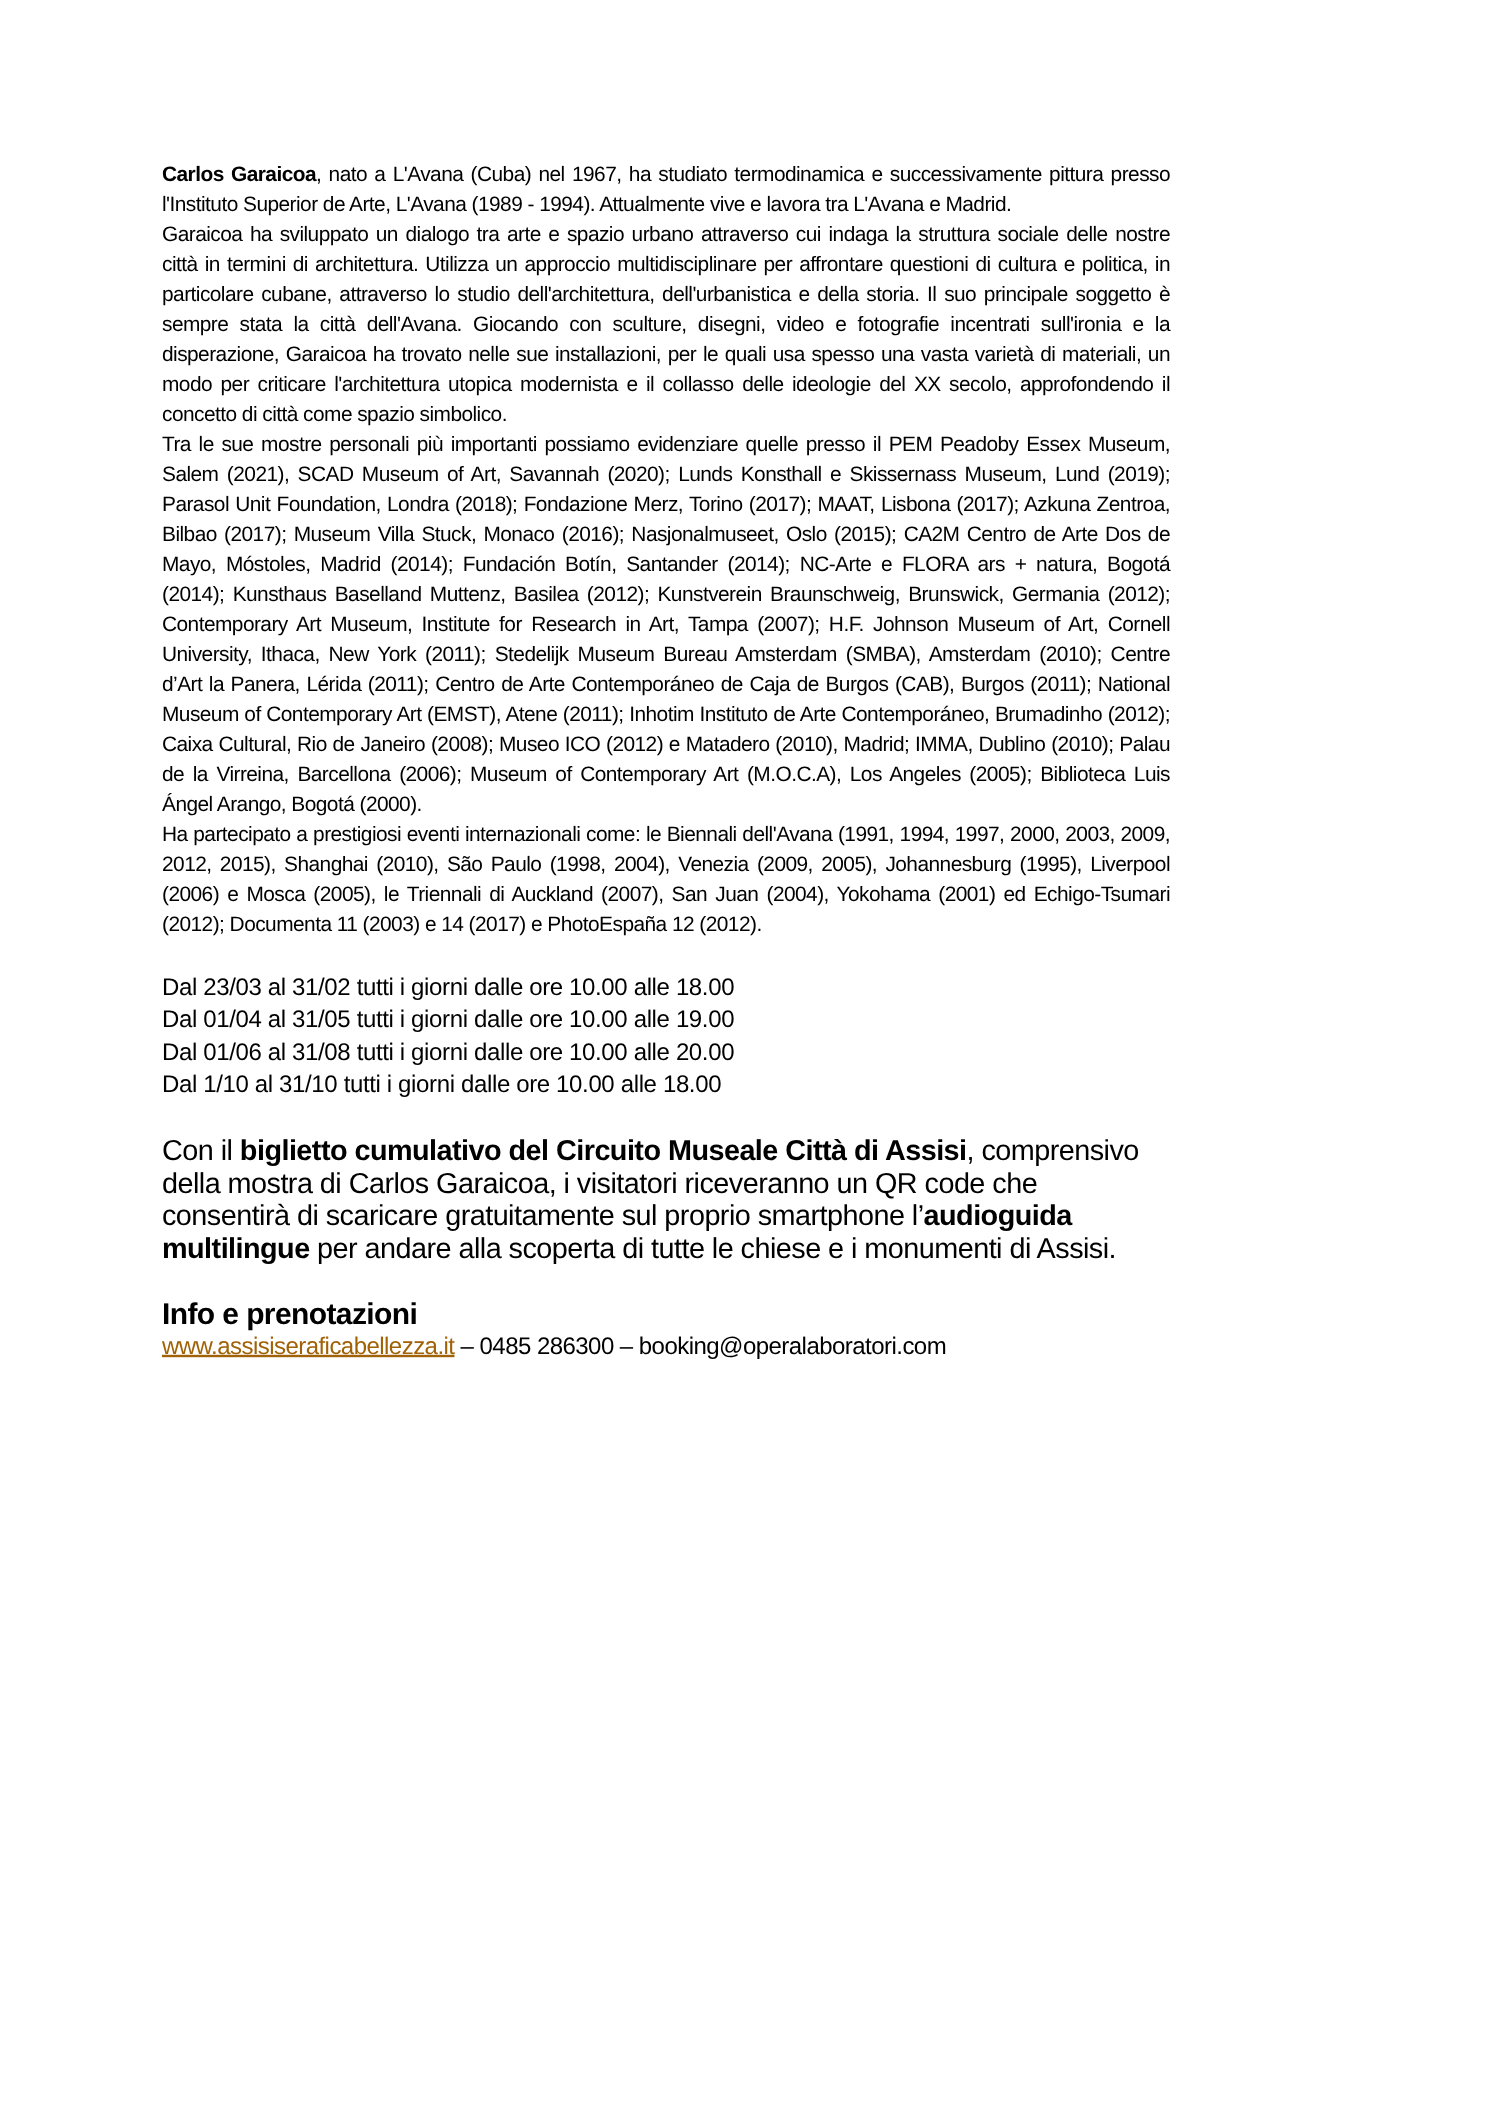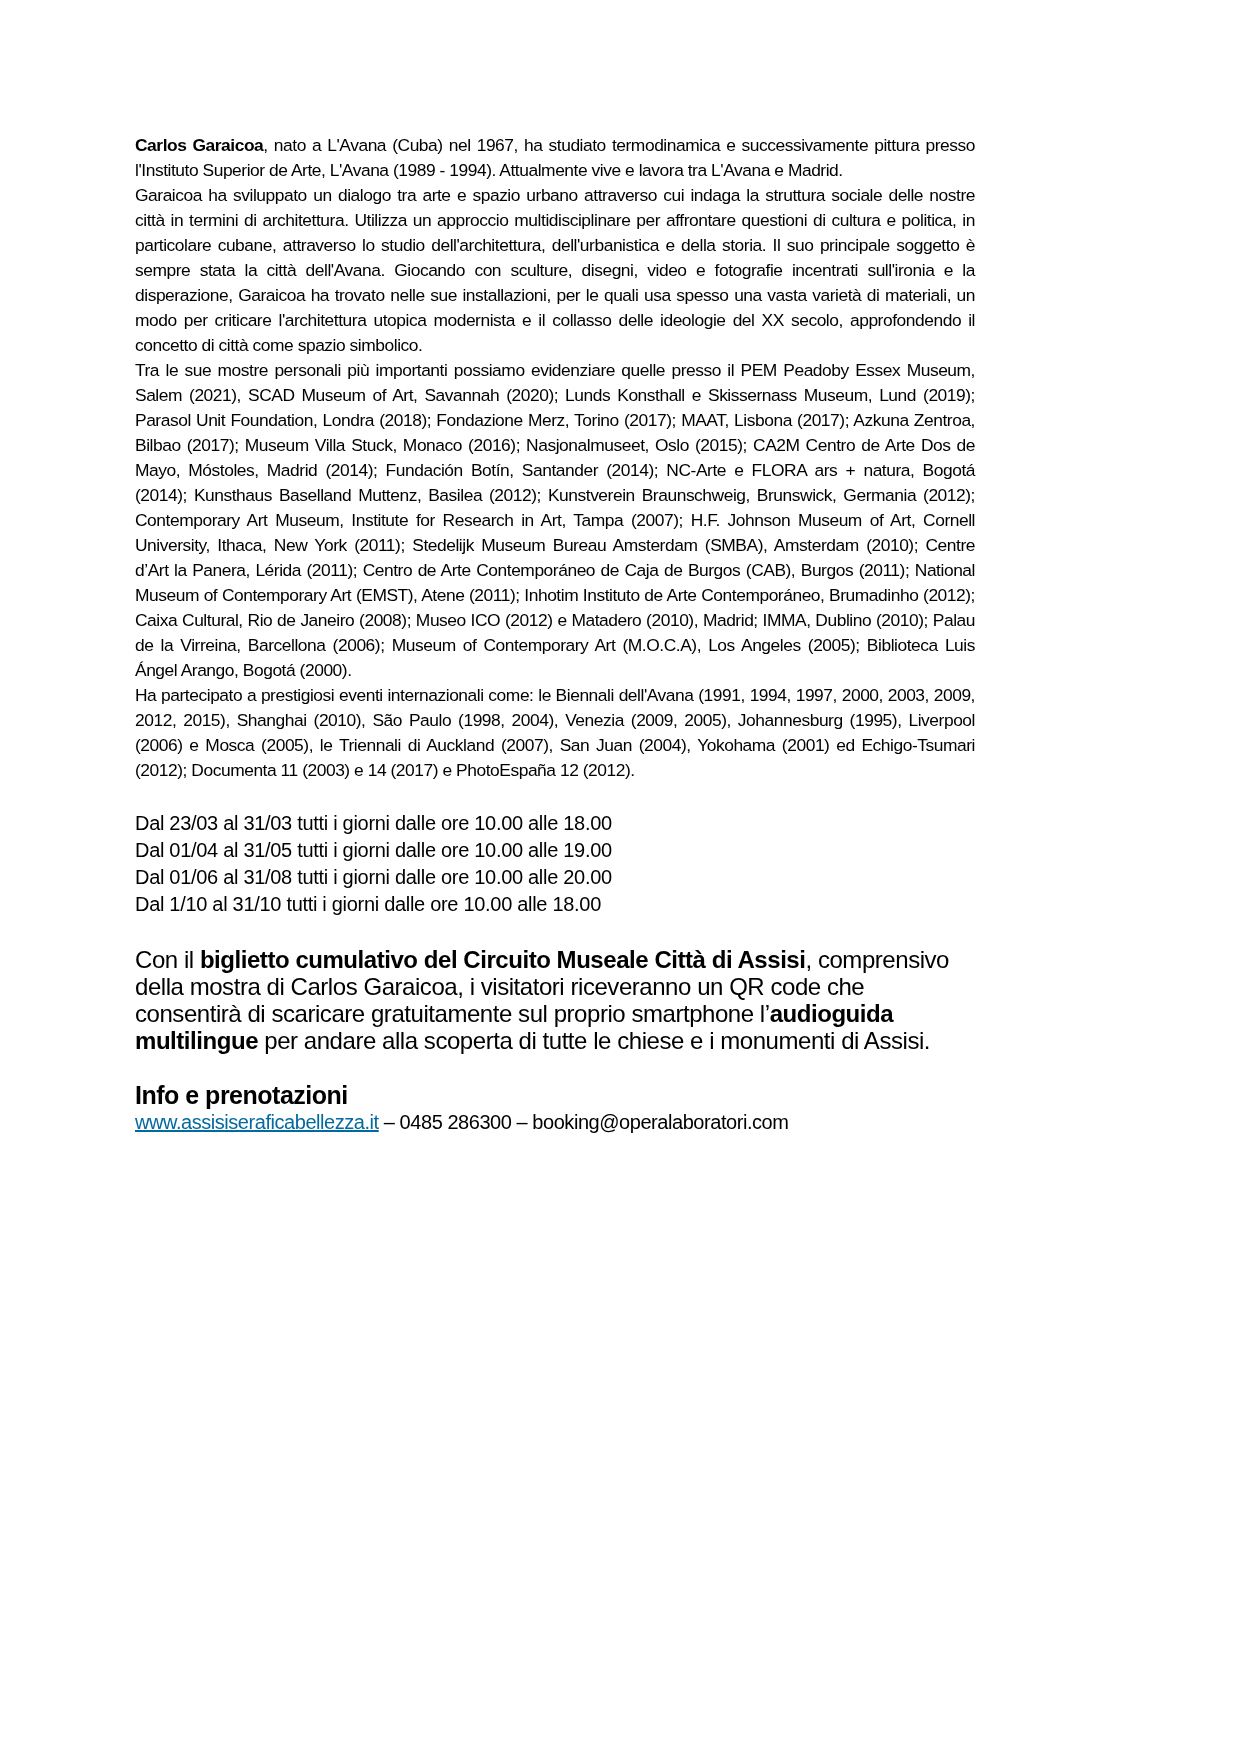--- a/index.html
+++ b/index.html
@@ -9,36 +9,36 @@
     .bio p { margin: 0; font-size: 17.4px; line-height: 25px; text-align: justify;
       letter-spacing: -0.45px; word-spacing: 0px; }
     b, strong { font-weight: bold; }
     .section { margin-top: 27px; }
     .section h3 { margin: 0; font-size: 19.8px; line-height: 27px; font-weight: bold; letter-spacing: -0.5px; }
     .hours div { font-size: 20px; line-height: 27px; letter-spacing: -0.3px; }
     .ticket { margin-top: 28px; font-size: 24px; line-height: 27px; letter-spacing: -0.45px; }
     .info { margin-top: 28px; }
     .info h3 { margin: 0; font-size: 25px; line-height: 27px; font-weight: bold; letter-spacing: -0.5px; }
     .contact { font-size: 20px; line-height: 27px; letter-spacing: -0.45px; }
-    .contact a { color: #0369a1; text-decoration: underline; }
+    .contact a { color: #a16207; text-decoration: underline; }
   </style>
 </head>
 <body>
 
 <div class="page">
   <div class="bio">
     <p><b>Carlos Garaicoa</b><span>, nato a L'Avana (Cuba) nel 1967, ha studiato termodinamica e successivamente pittura presso l'Instituto Superior de Arte, L'Avana (1989 - 1994). Attualmente vive e lavora tra L'Avana e Madrid.</span></p>
     <p>Garaicoa ha sviluppato un dialogo tra arte e spazio urbano attraverso cui indaga la struttura sociale delle nostre città in termini di architettura. Utilizza un approccio multidisciplinare per affrontare questioni di cultura e politica, in particolare cubane, attraverso lo studio dell'architettura, dell'urbanistica e della storia. Il suo principale soggetto è sempre stata la città dell'Avana. Giocando con sculture, disegni, video e fotografie incentrati sull'ironia e la disperazione, Garaicoa ha trovato nelle sue installazioni, per le quali usa spesso una vasta varietà di materiali, un modo per criticare l'architettura utopica modernista e il collasso delle ideologie del XX secolo, approfondendo il concetto di città come spazio simbolico.</p>
     <p>Tra le sue mostre personali più importanti possiamo evidenziare quelle presso il PEM Peadoby Essex Museum, Salem (2021), SCAD Museum of Art, Savannah (2020); Lunds Konsthall e Skissernass Museum, Lund (2019); Parasol Unit Foundation, Londra (2018); Fondazione Merz, Torino (2017); MAAT, Lisbona (2017); Azkuna Zentroa, Bilbao (2017); Museum Villa Stuck, Monaco (2016); Nasjonalmuseet, Oslo (2015); CA2M Centro de Arte Dos de Mayo, Móstoles, Madrid (2014); Fundación Botín, Santander (2014); NC-Arte e FLORA ars + natura, Bogotá (2014); Kunsthaus Baselland Muttenz, Basilea (2012); Kunstverein Braunschweig, Brunswick, Germania (2012); Contemporary Art Museum, Institute for Research in Art, Tampa (2007); H.F. Johnson Museum of Art, Cornell University, Ithaca, New York (2011); Stedelijk Museum Bureau Amsterdam (SMBA), Amsterdam (2010); Centre d’Art la Panera, Lérida (2011); Centro de Arte Contemporáneo de Caja de Burgos (CAB), Burgos (2011); National Museum of Contemporary Art (EMST), Atene (2011); Inhotim Instituto de Arte Contemporáneo, Brumadinho (2012); Caixa Cultural, Rio de Janeiro (2008); Museo ICO (2012) e Matadero (2010), Madrid; IMMA, Dublino (2010); Palau de la Virreina, Barcellona (2006); Museum of Contemporary Art (M.O.C.A), Los Angeles (2005); Biblioteca Luis Ángel Arango, Bogotá (2000).</p>
     <p>Ha partecipato a prestigiosi eventi internazionali come: le Biennali dell'Avana (1991, 1994, 1997, 2000, 2003, 2009, 2012, 2015), Shanghai (2010), São Paulo (1998, 2004), Venezia (2009, 2005), Johannesburg (1995), Liverpool (2006) e Mosca (2005), le Triennali di Auckland (2007), San Juan (2004), Yokohama (2001) ed Echigo-Tsumari (2012); Documenta 11 (2003) e 14 (2017) e PhotoEspaña 12 (2012).</p>
   </div>
 
   <div class="section">
     <div class="hours">
-      <div>Dal 23/03 al 31/03 tutti i giorni dalle ore 10.00 alle 18.00</div>
+      <div>Dal 23/03 al 31/02 tutti i giorni dalle ore 10.00 alle 18.00</div>
       <div>Dal 01/04 al 31/05 tutti i giorni dalle ore 10.00 alle 19.00</div>
       <div>Dal 01/06 al 31/08 tutti i giorni dalle ore 10.00 alle 20.00</div>
       <div>Dal 1/10 al 31/10 tutti i giorni dalle ore 10.00 alle 18.00</div>
     </div>
   </div>
 
   <div class="ticket"><span>Con il </span><b>biglietto cumulativo del Circuito Museale Città di Assisi</b><span>, comprensivo della mostra di Carlos Garaicoa, i visitatori riceveranno un QR code che consentirà di scaricare gratuitamente sul proprio smartphone l’</span><b>audioguida multilingue</b><span> per andare alla scoperta di tutte le chiese e i monumenti di Assisi.</span></div>
 
   <div class="info">
     <h3>Info e prenotazioni</h3>

